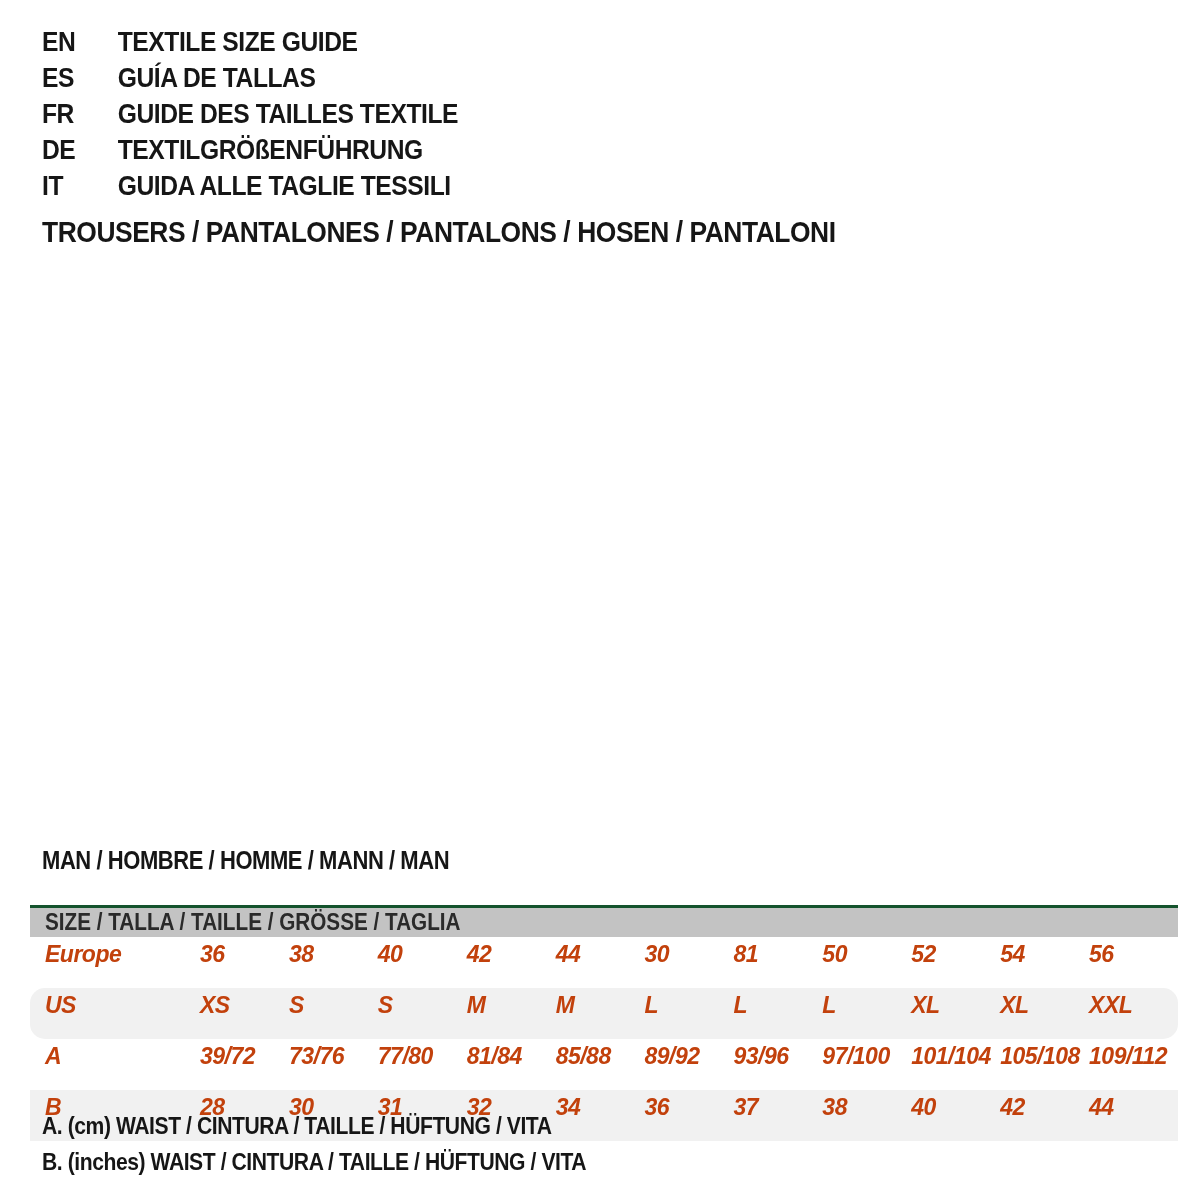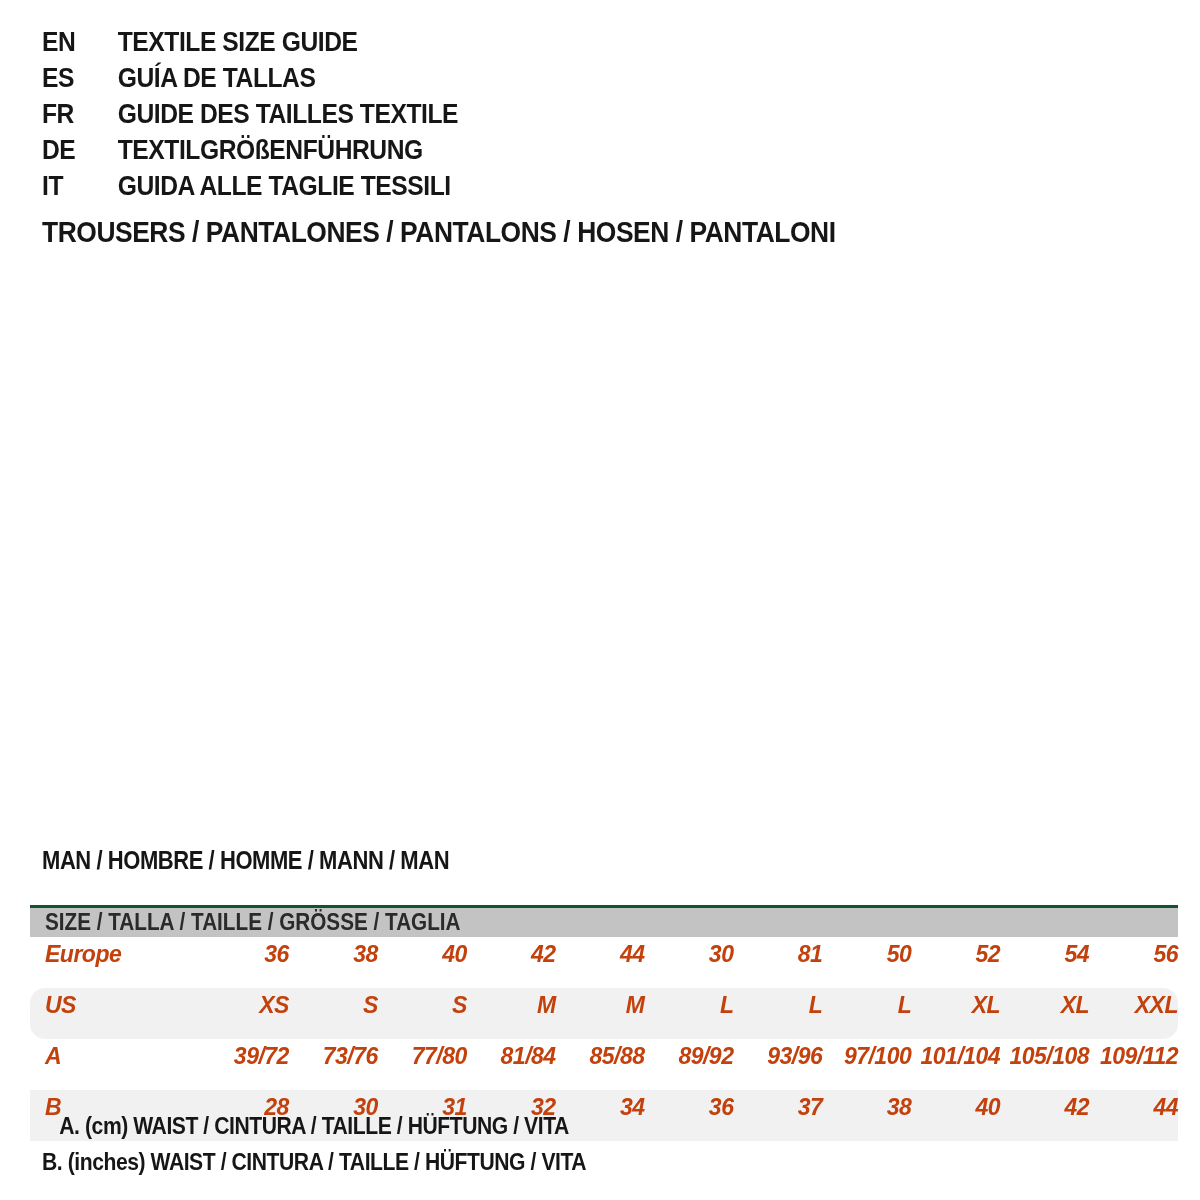--- a/index.html
+++ b/index.html
@@ -27,25 +27,25 @@
   .figure-wrap{position:absolute;left:810px;top:0;width:380px;height:790px;}
 
   
   .size-table{position:absolute;left:30px;top:905px;width:1148px;font-weight:600;}
   .thead{
     height:29px;line-height:29px;background:#c3c3c3;border-top:3px solid #14532d;
     padding-left:15px;font-size:23px;font-weight:700;color:#2a2a2a;
   }
   .trow{display:flex;height:51px;line-height:34px;font-size:23px;color:#c2410c;background:#ffffff;font-style:italic;}
   .trow.alt{background:#f1f1f1;}
-  .tcell{flex:1;text-align:right;letter-spacing:-0.5px;}
+  .tcell{flex:1;text-align:left;letter-spacing:-0.5px;}
   .tcell.label{flex:none;width:155px;padding-left:15px;text-align:left;font-weight:600;}
 
   
-  .notes{position:absolute;left:42px;top:1108px;text-align:center;}
+  .notes{position:absolute;left:42px;top:1108px;}
   .note-row{height:36px;line-height:36px;font-size:24px;font-weight:700;letter-spacing:-0.5px;}
 </style>
 </head>
 <body>
 
 <div class="page">
 
   <div class="lang-block">
     <div class="lang-row cond">
       <span class="lang-code">EN</span><span>TEXTILE SIZE GUIDE</span>

